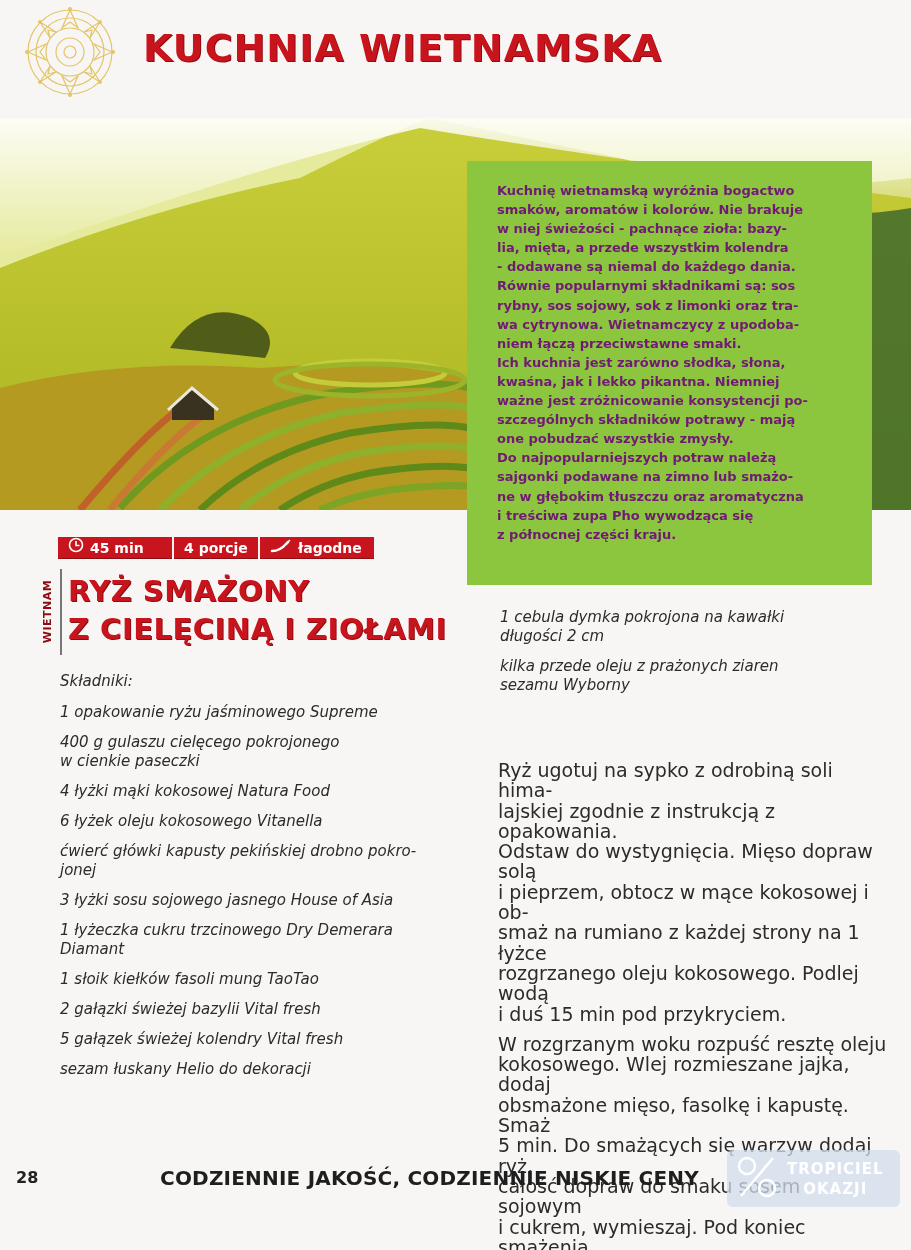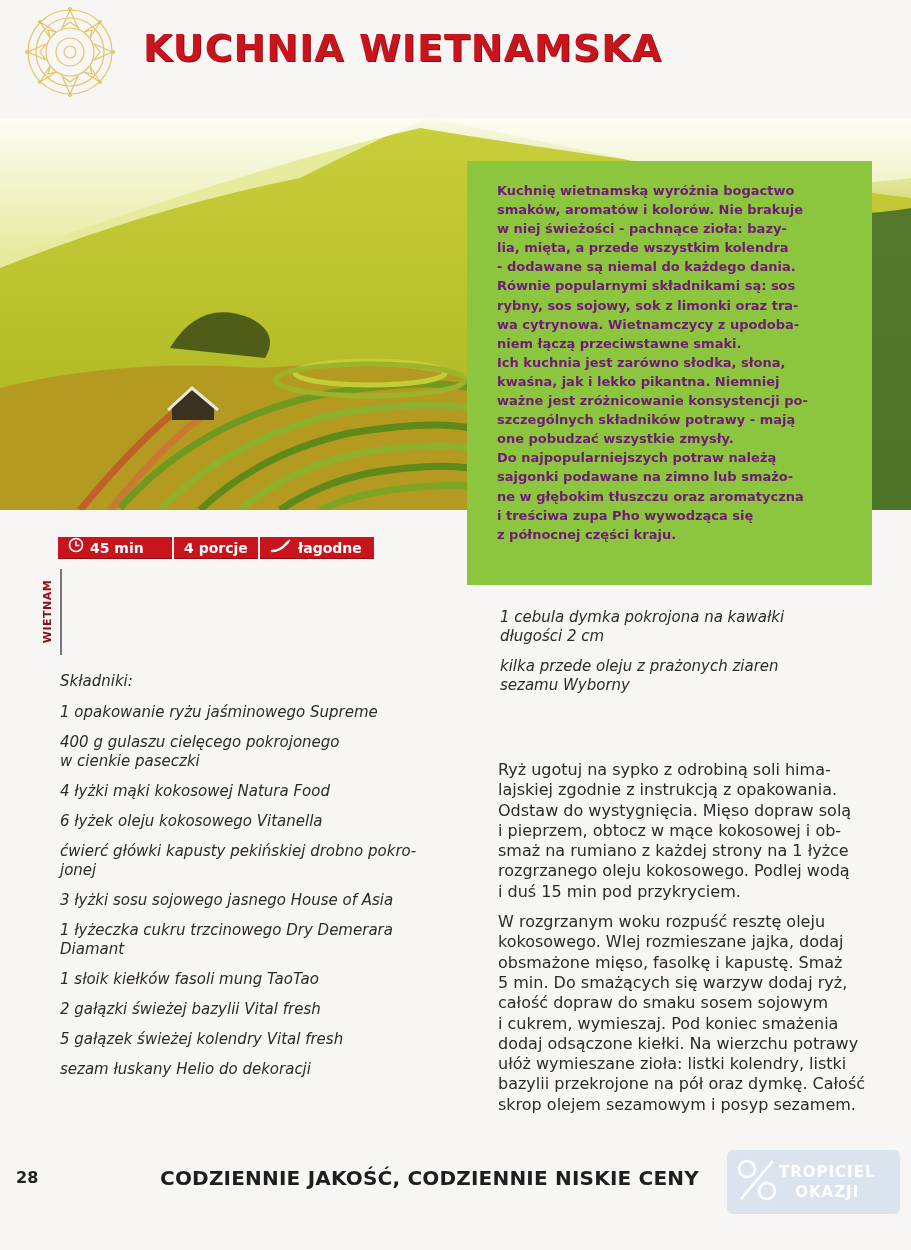--- a/index.html
+++ b/index.html
@@ -75,36 +75,36 @@
     font-style: italic; font-size: 15px; line-height: 19px; color: #2b2b2b;
     margin-bottom: 11px; white-space: pre-line;
   }
   .ing.head { margin-bottom: 12px; }
 
   .ingredients-2 { position: absolute; left: 500px; top: 608px; width: 380px; }
 
   
   .instructions { position: absolute; left: 498px; top: 760px; width: 390px; }
   .para {
-    font-size: 16px; line-height: 20.3px; color: #2b2b2b; white-space: pre-line;
+    font-size: 19px; line-height: 20.3px; color: #2b2b2b; white-space: pre-line;
     margin-bottom: 10px;
   }
 
   
   .page-num {
     position: absolute; left: 16px; top: 1168px; font-weight: bold; font-size: 16px; color: #222;
   }
   .slogan {
     position: absolute; left: 160px; top: 1166px; font-weight: bold; font-size: 20px; color: #1e1e1e;
     letter-spacing: 0.2px;
   }
   .watermark {
-    position: absolute; left: 727px; top: 1150px; width: 173px; height: 64px;
+    position: absolute; left: 727px; top: 1150px; width: 173px; height: 57px;
     background: rgba(210,222,236,0.75); border-radius: 6px;
-    display: flex; align-items: center; padding-left: 8px;
+    display: flex; align-items: center; gap: 8px; padding-left: 8px;
   }
   .wm-text {
     color: #fff; font-weight: bold; font-size: 15px; line-height: 20px; text-align: center; letter-spacing: 1px;
   }
 </style>
 </head>
 <body>
 
 <div class="page">
 
@@ -211,20 +211,24 @@
           </svg>
       </span>
       <span>łagodne</span>
     </div>
   </div>
 
   <div class="country-label">
     <span>WIETNAM</span>
   </div>
   <div class="title-bar"></div>
+  <div class="recipe-title">
+    <div>RYŻ SMAŻONY</div>
+    <div>Z CIELĘCINĄ I ZIOŁAMI</div>
+  </div>
 
   <div class="ingredients">
     <p class="ing head">Składniki:</p>
     <p class="ing">1 opakowanie ryżu jaśminowego Supreme</p>
     <p class="ing">400 g gulaszu cielęcego pokrojonego
 w cienkie paseczki</p>
     <p class="ing">4 łyżki mąki kokosowej Natura Food</p>
     <p class="ing">6 łyżek oleju kokosowego Vitanella</p>
     <p class="ing">ćwierć główki kapusty pekińskiej drobno pokro-
 jonej</p>

